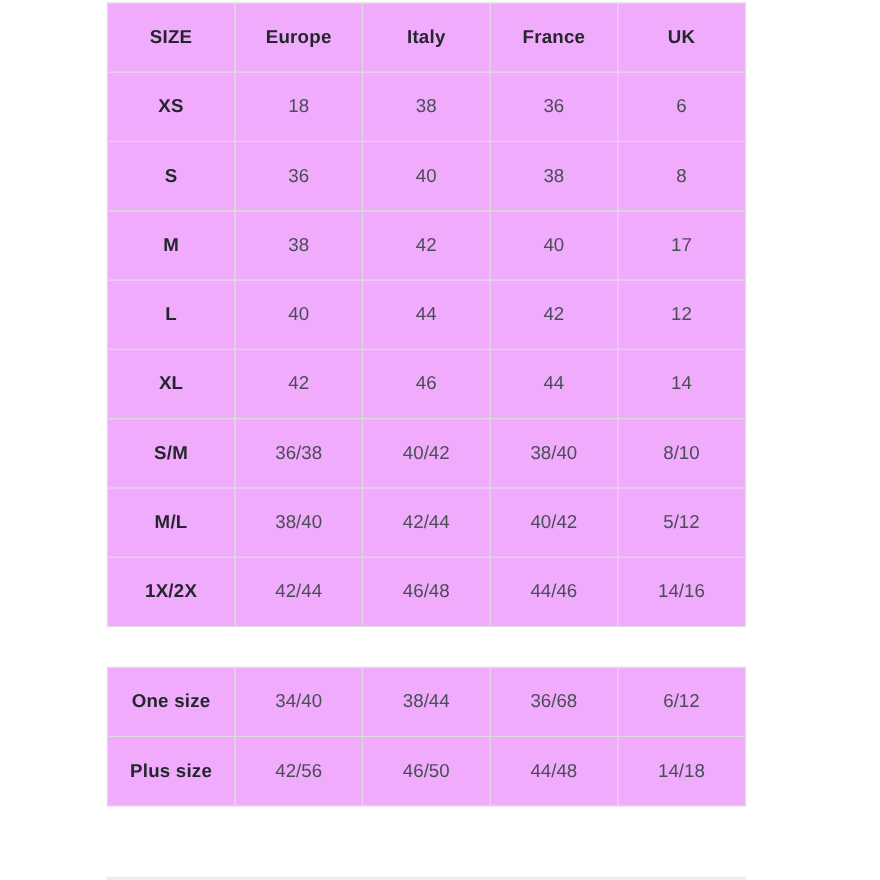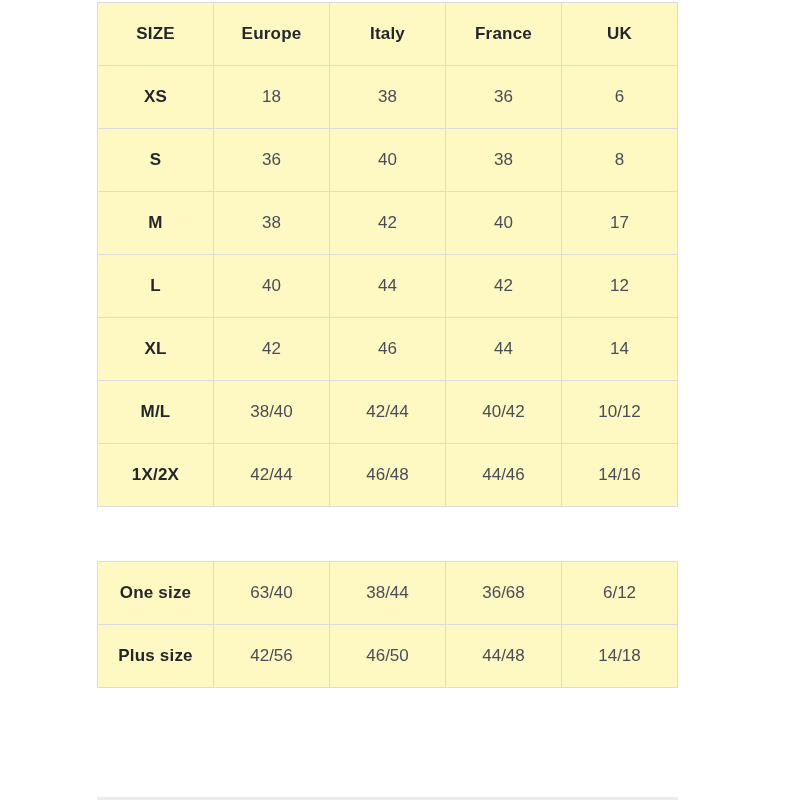--- a/index.html
+++ b/index.html
@@ -22,33 +22,33 @@
     left: 97px;
     top: 2px;
     width: 581px;
   }
   table.size-table {
     border-collapse: collapse;
     width: 100%;
     table-layout: fixed;
   }
   table.size-table.extra {
-    margin-top: 54px;
+    margin-top: 36px;
   }
   table.size-table th,
   table.size-table td {
     border: 1px solid #dcdcdc;
     height: 62px;
     text-align: center;
     vertical-align: middle;
     font-size: 17px;
     font-weight: 400;
     color: #4b4d56;
     padding: 0;
-    background: #fef9c3;
+    background: #f0abfc;
   }
   table.size-table th,
   table.size-table td.label {
     font-weight: 700;
     font-size: 17px;
     color: #25262c;
     letter-spacing: 0.2px;
   }
   .next-section-edge {
     position: absolute;
@@ -106,41 +106,48 @@
             <td>12</td>
           </tr>
           <tr>
             <td class="label">XL</td>
             <td>42</td>
             <td>46</td>
             <td>44</td>
             <td>14</td>
           </tr>
           <tr>
+            <td class="label">S/M</td>
+            <td>36/38</td>
+            <td>40/42</td>
+            <td>38/40</td>
+            <td>8/10</td>
+          </tr>
+          <tr>
             <td class="label">M/L</td>
             <td>38/40</td>
             <td>42/44</td>
             <td>40/42</td>
-            <td>10/12</td>
+            <td>5/12</td>
           </tr>
           <tr>
             <td class="label">1X/2X</td>
             <td>42/44</td>
             <td>46/48</td>
             <td>44/46</td>
             <td>14/16</td>
           </tr>
         </tbody>
     </table>
 
     <table class="size-table extra">
       <tbody id="extra-body">
           <tr>
             <td class="label">One size</td>
-            <td>63/40</td>
+            <td>34/40</td>
             <td>38/44</td>
             <td>36/68</td>
             <td>6/12</td>
           </tr>
           <tr>
             <td class="label">Plus size</td>
             <td>42/56</td>
             <td>46/50</td>
             <td>44/48</td>
             <td>14/18</td>

